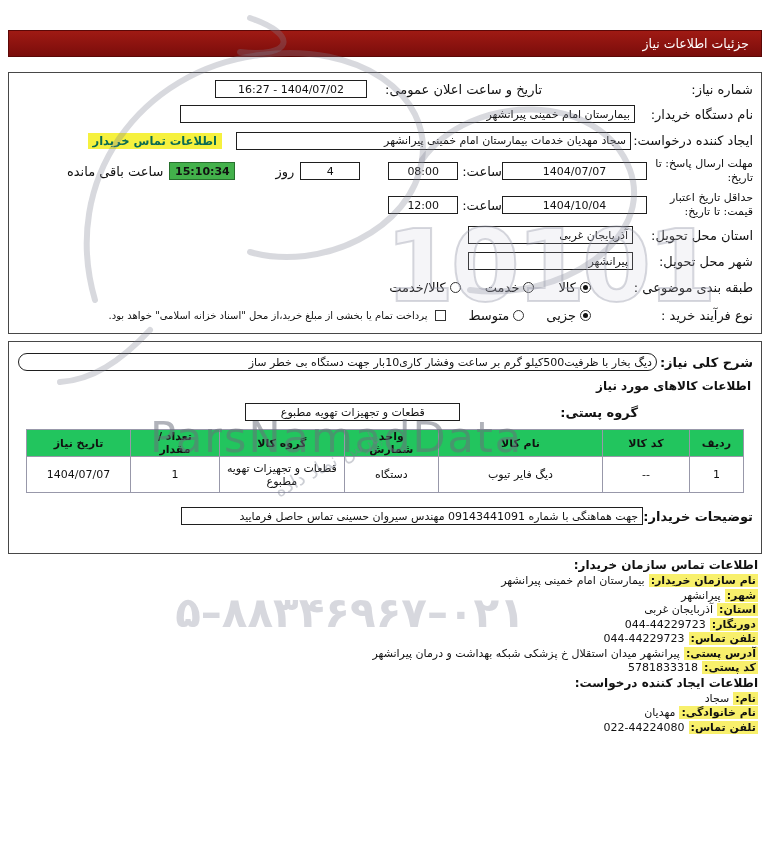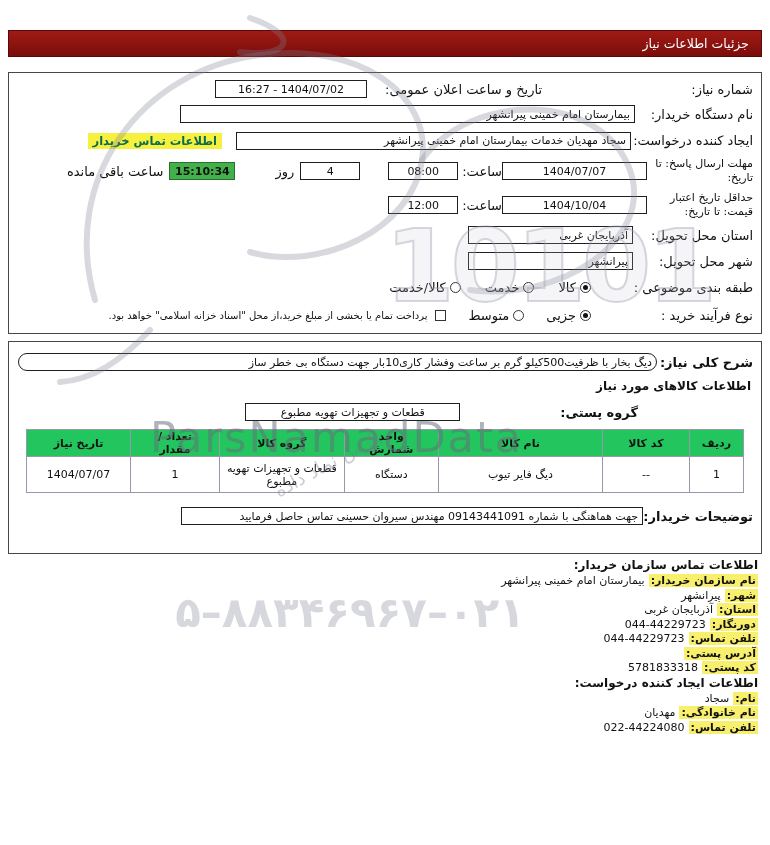--- a/index.html
+++ b/index.html
@@ -236,20 +236,21 @@
   <div class="c-line">
     <span class="fl">دورنگار:</span>
     <span class="fv">044-44229723</span>
   </div>
   <div class="c-line">
     <span class="fl">تلفن تماس:</span>
     <span class="fv">044-44229723</span>
   </div>
   <div class="c-line">
     <span class="fl">آدرس پستی:</span>
+    <span class="fv">پیرانشهر میدان استقلال خ پزشکی شبکه بهداشت و درمان پیرانشهر</span>
   </div>
   <div class="c-line">
     <span class="fl">کد پستی:</span>
     <span class="fv">5781833318</span>
   </div>
 
   <div class="c-head">اطلاعات ایجاد کننده درخواست:</div>
 
   <div class="c-line">
     <span class="fl">نام:</span>

